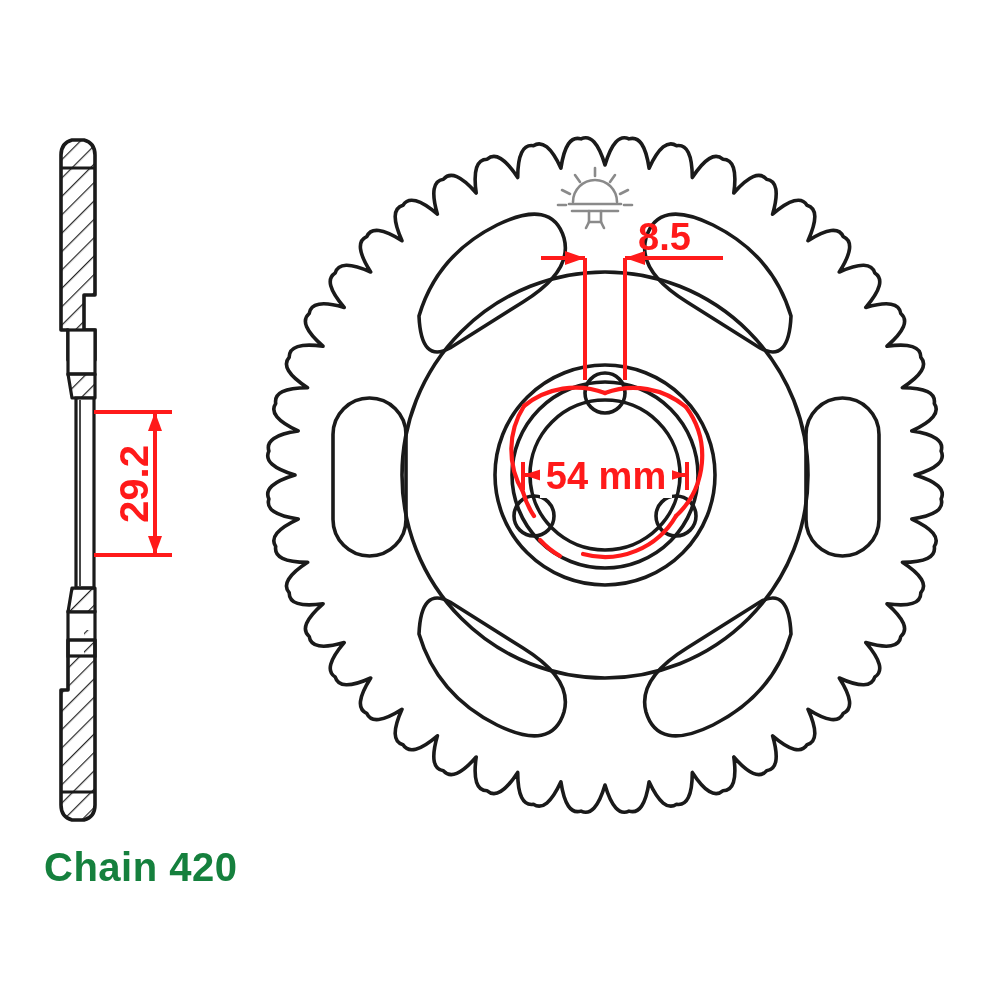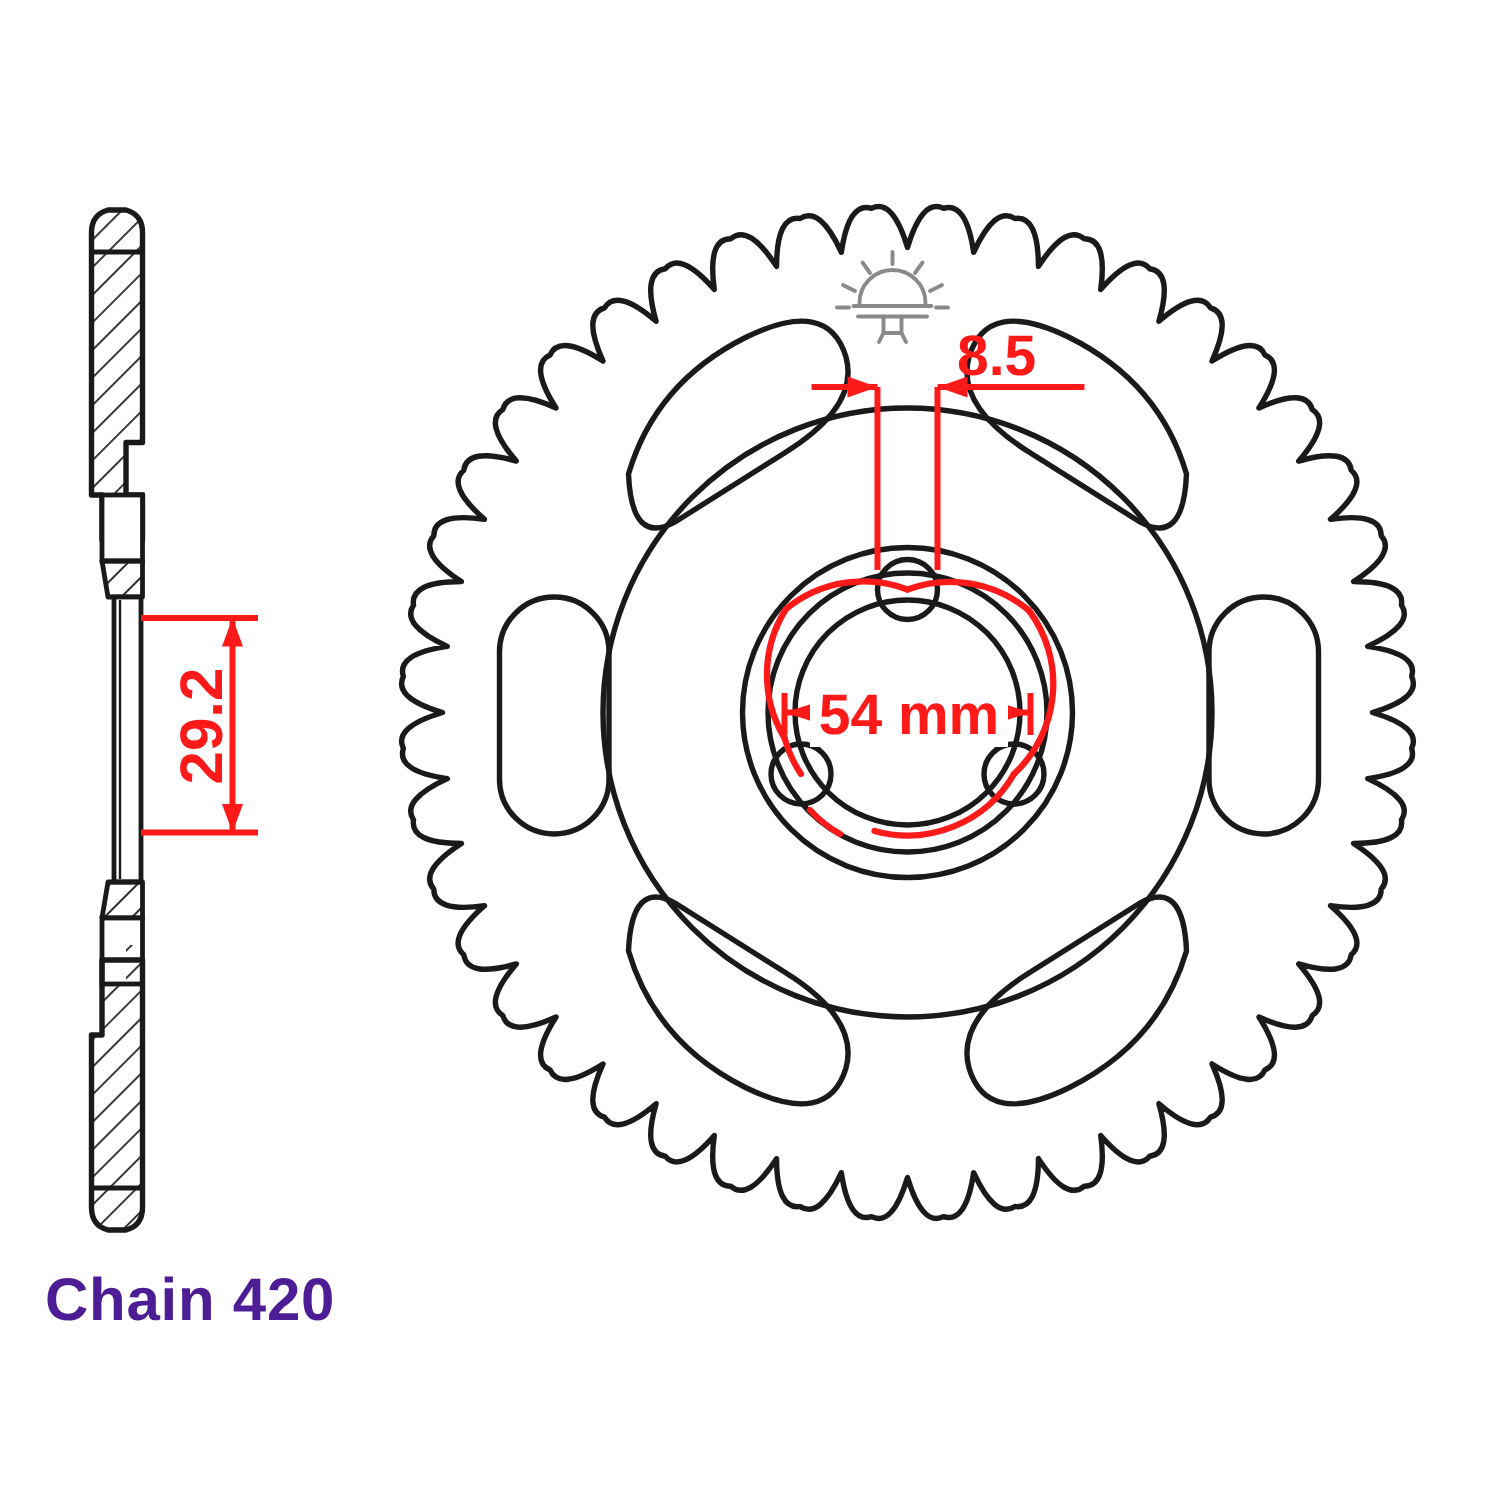--- a/index.html
+++ b/index.html
@@ -1,21 +1,21 @@
 <!DOCTYPE html>
 <html><head>
 <meta charset="utf-8">
 <style>
   html,body{margin:0;padding:0;background:#ffffff;}
   body{width:1000px;height:1000px;overflow:hidden;
        font-family:"Liberation Sans","DejaVu Sans",sans-serif;}
   #stage{position:relative;width:1000px;height:1000px;background:#fff;}
   #drawing{position:absolute;left:0;top:0;width:1000px;height:1000px;}
-  .chain-label{position:absolute;left:30px;top:845px;font-size:40px;font-weight:bold;
-               color:#4c1d95;letter-spacing:0.5px;white-space:nowrap;}
+  .chain-label{position:absolute;left:44px;top:845px;font-size:40px;font-weight:bold;
+               color:#15803d;letter-spacing:0.5px;white-space:nowrap;}
   text{font-family:"Liberation Sans","DejaVu Sans",sans-serif;}
 </style>
 </head>
 <body>
 
 <div id="stage">
 
   <svg id="drawing" viewBox="0 0 1000 1000" xmlns="http://www.w3.org/2000/svg">
 
     <defs>

